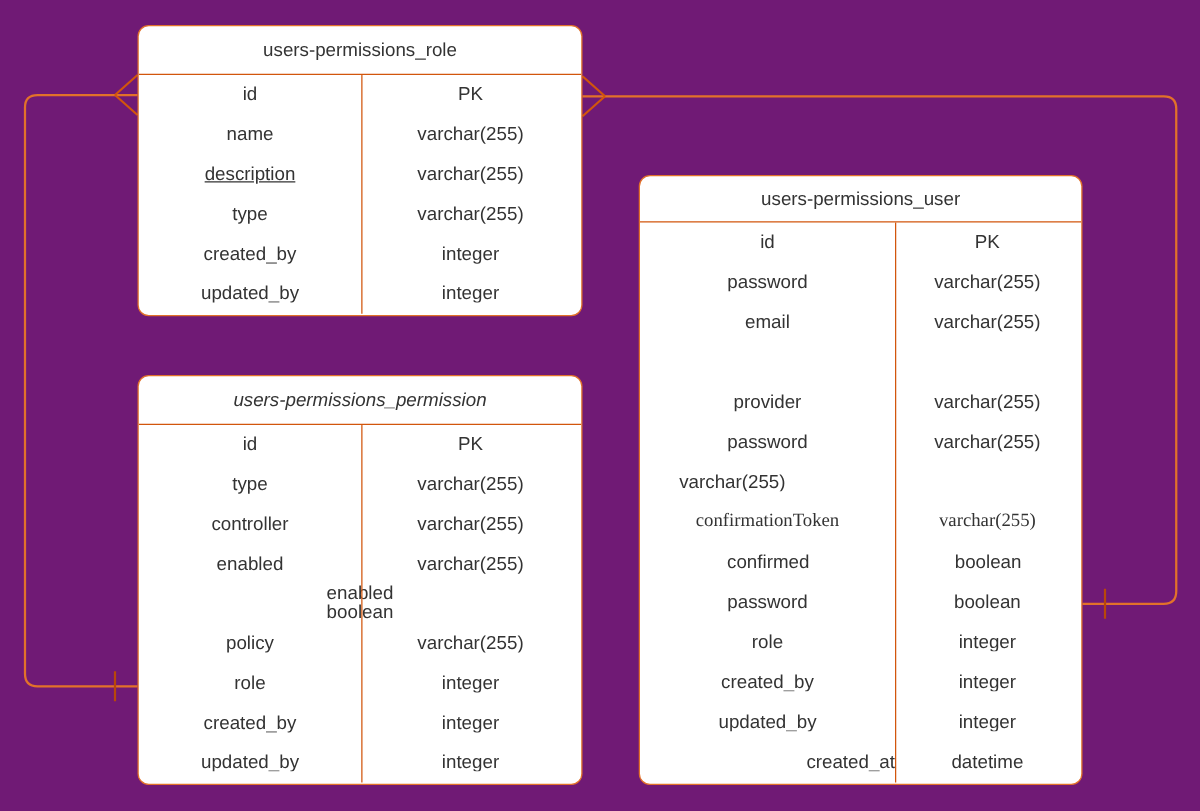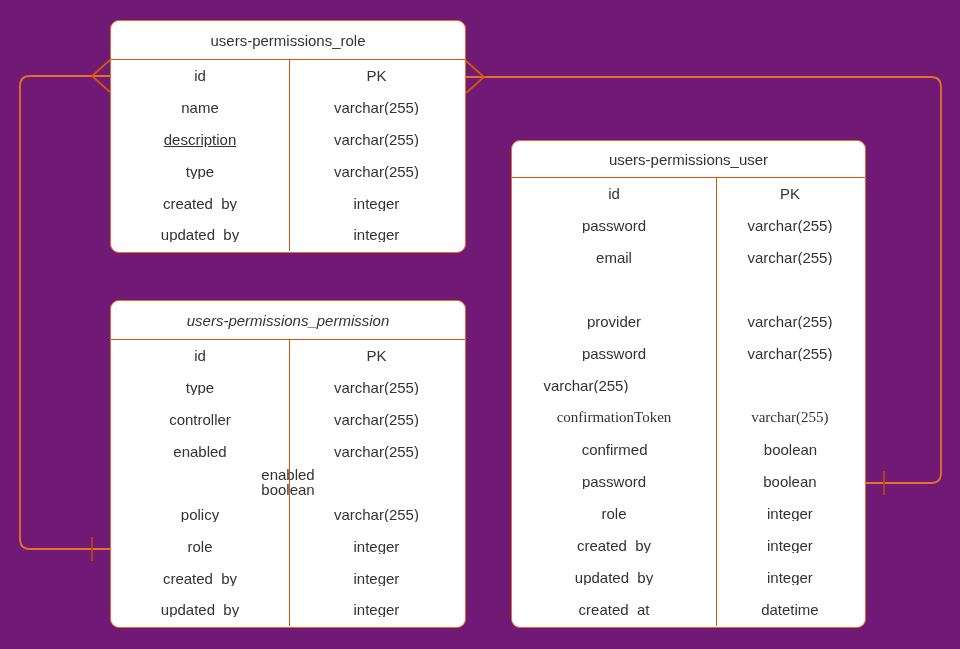--- a/index.html
+++ b/index.html
@@ -215,21 +215,21 @@
           </div>
           <div class="attr-row" style="height: 31.9857px;">
             <div class="attr-name" style="width: 204px;">created_by</div>
             <div class="attr-type" style="width: 147.8px;">integer</div>
           </div>
           <div class="attr-row" style="height: 31.9857px;">
             <div class="attr-name" style="width: 204px;">updated_by</div>
             <div class="attr-type" style="width: 147.8px;">integer</div>
           </div>
           <div class="attr-row" style="height: 31.9857px;">
-            <div class="attr-name" style="width: 204px;">created_at</div>
+            <div class="attr-name" style="width: 204px; text-align: right;">created_at</div>
             <div class="attr-type" style="width: 147.8px;">datetime</div>
           </div>
           <div class="attr-row" style="height: 31.9857px;">
             <div class="attr-name" style="width: 204px;">updated_at</div>
             <div class="attr-type" style="width: 147.8px;">datetime</div>
           </div>
         </div>
       </div>
     </div>
 

